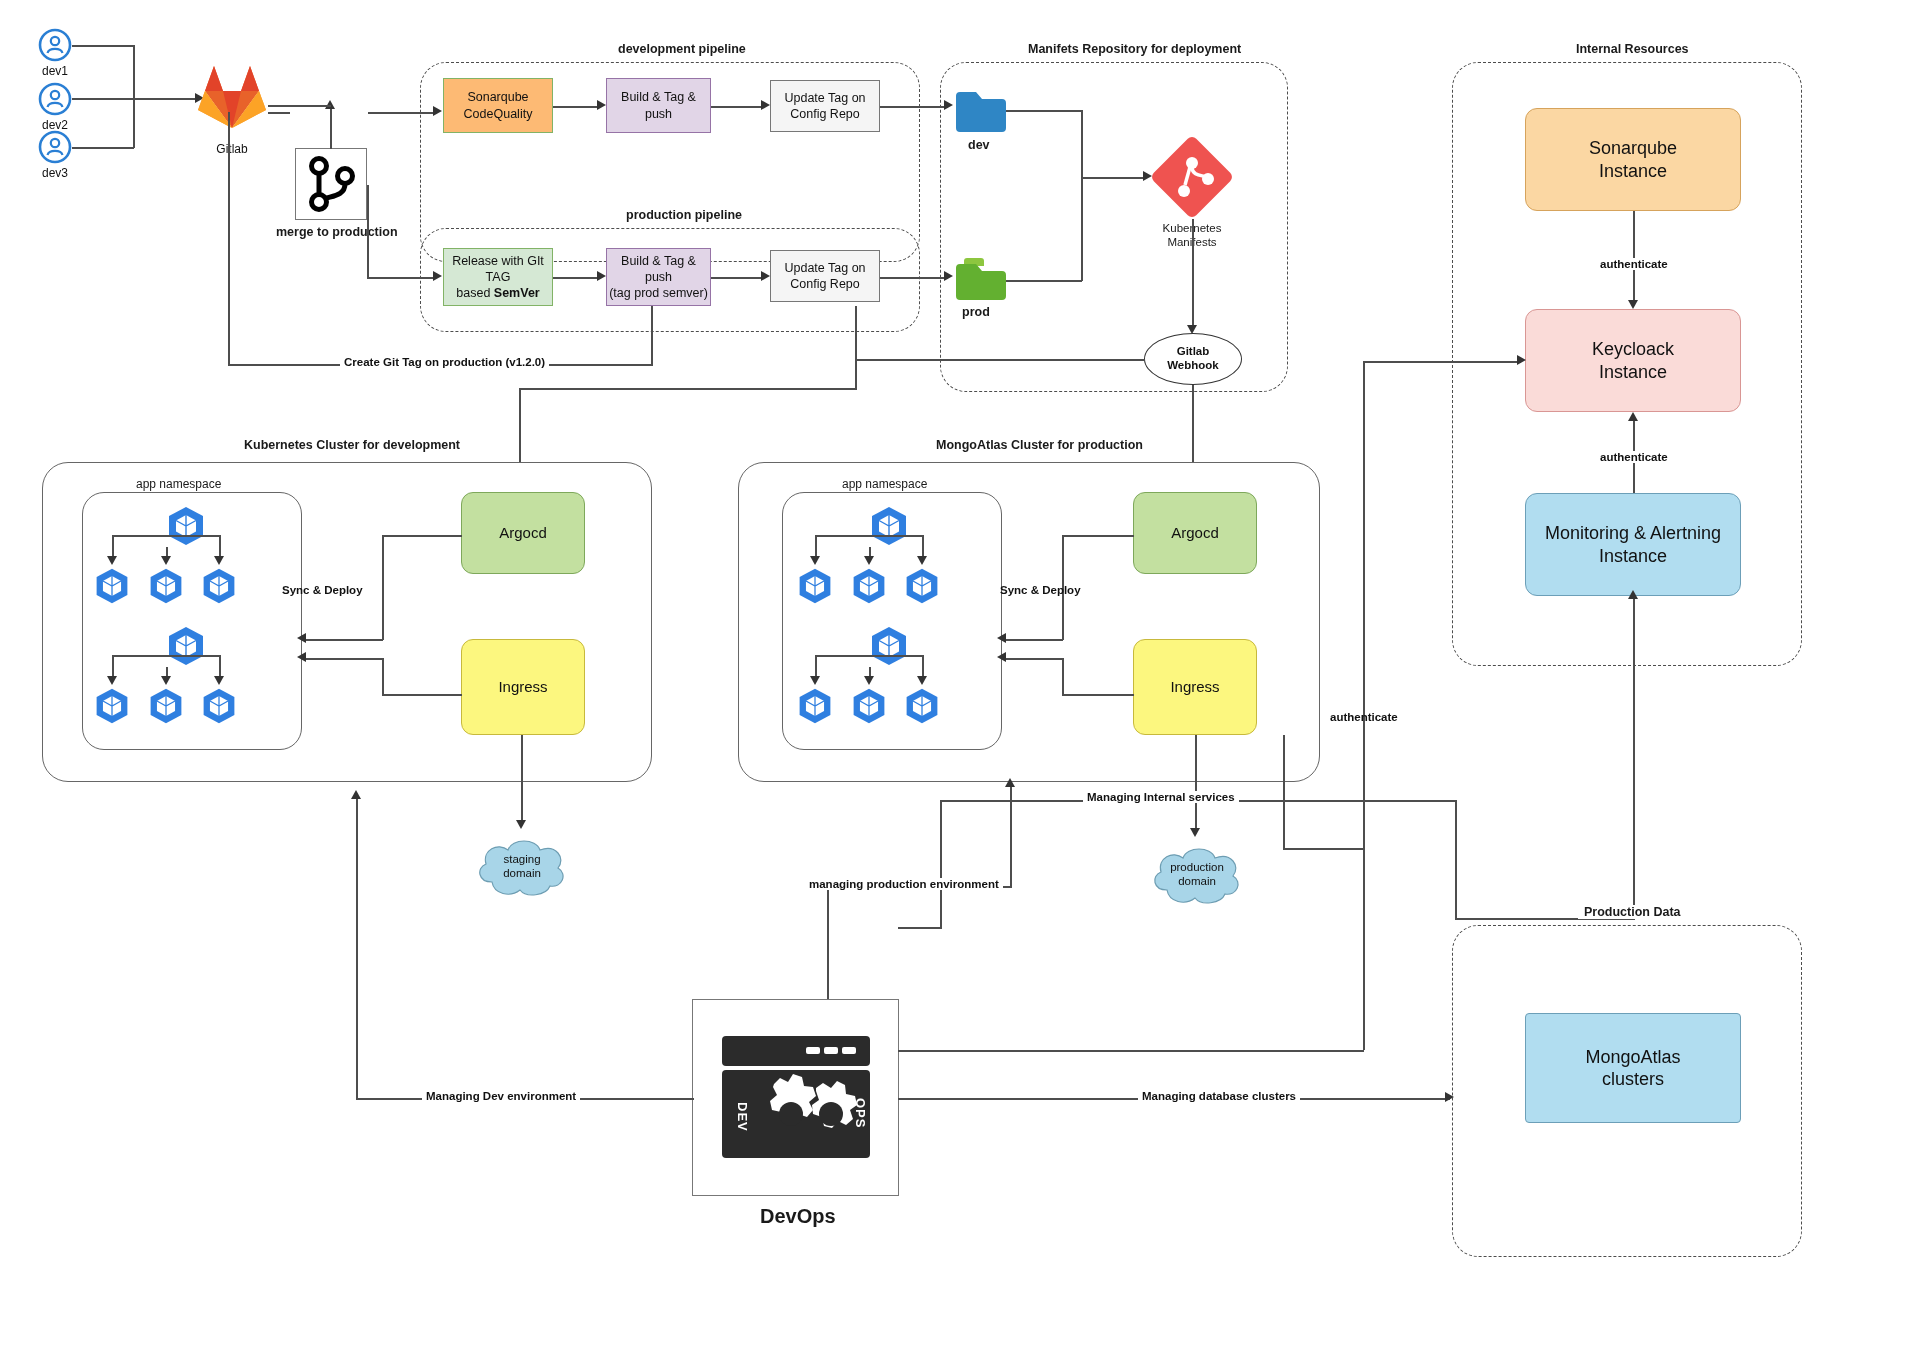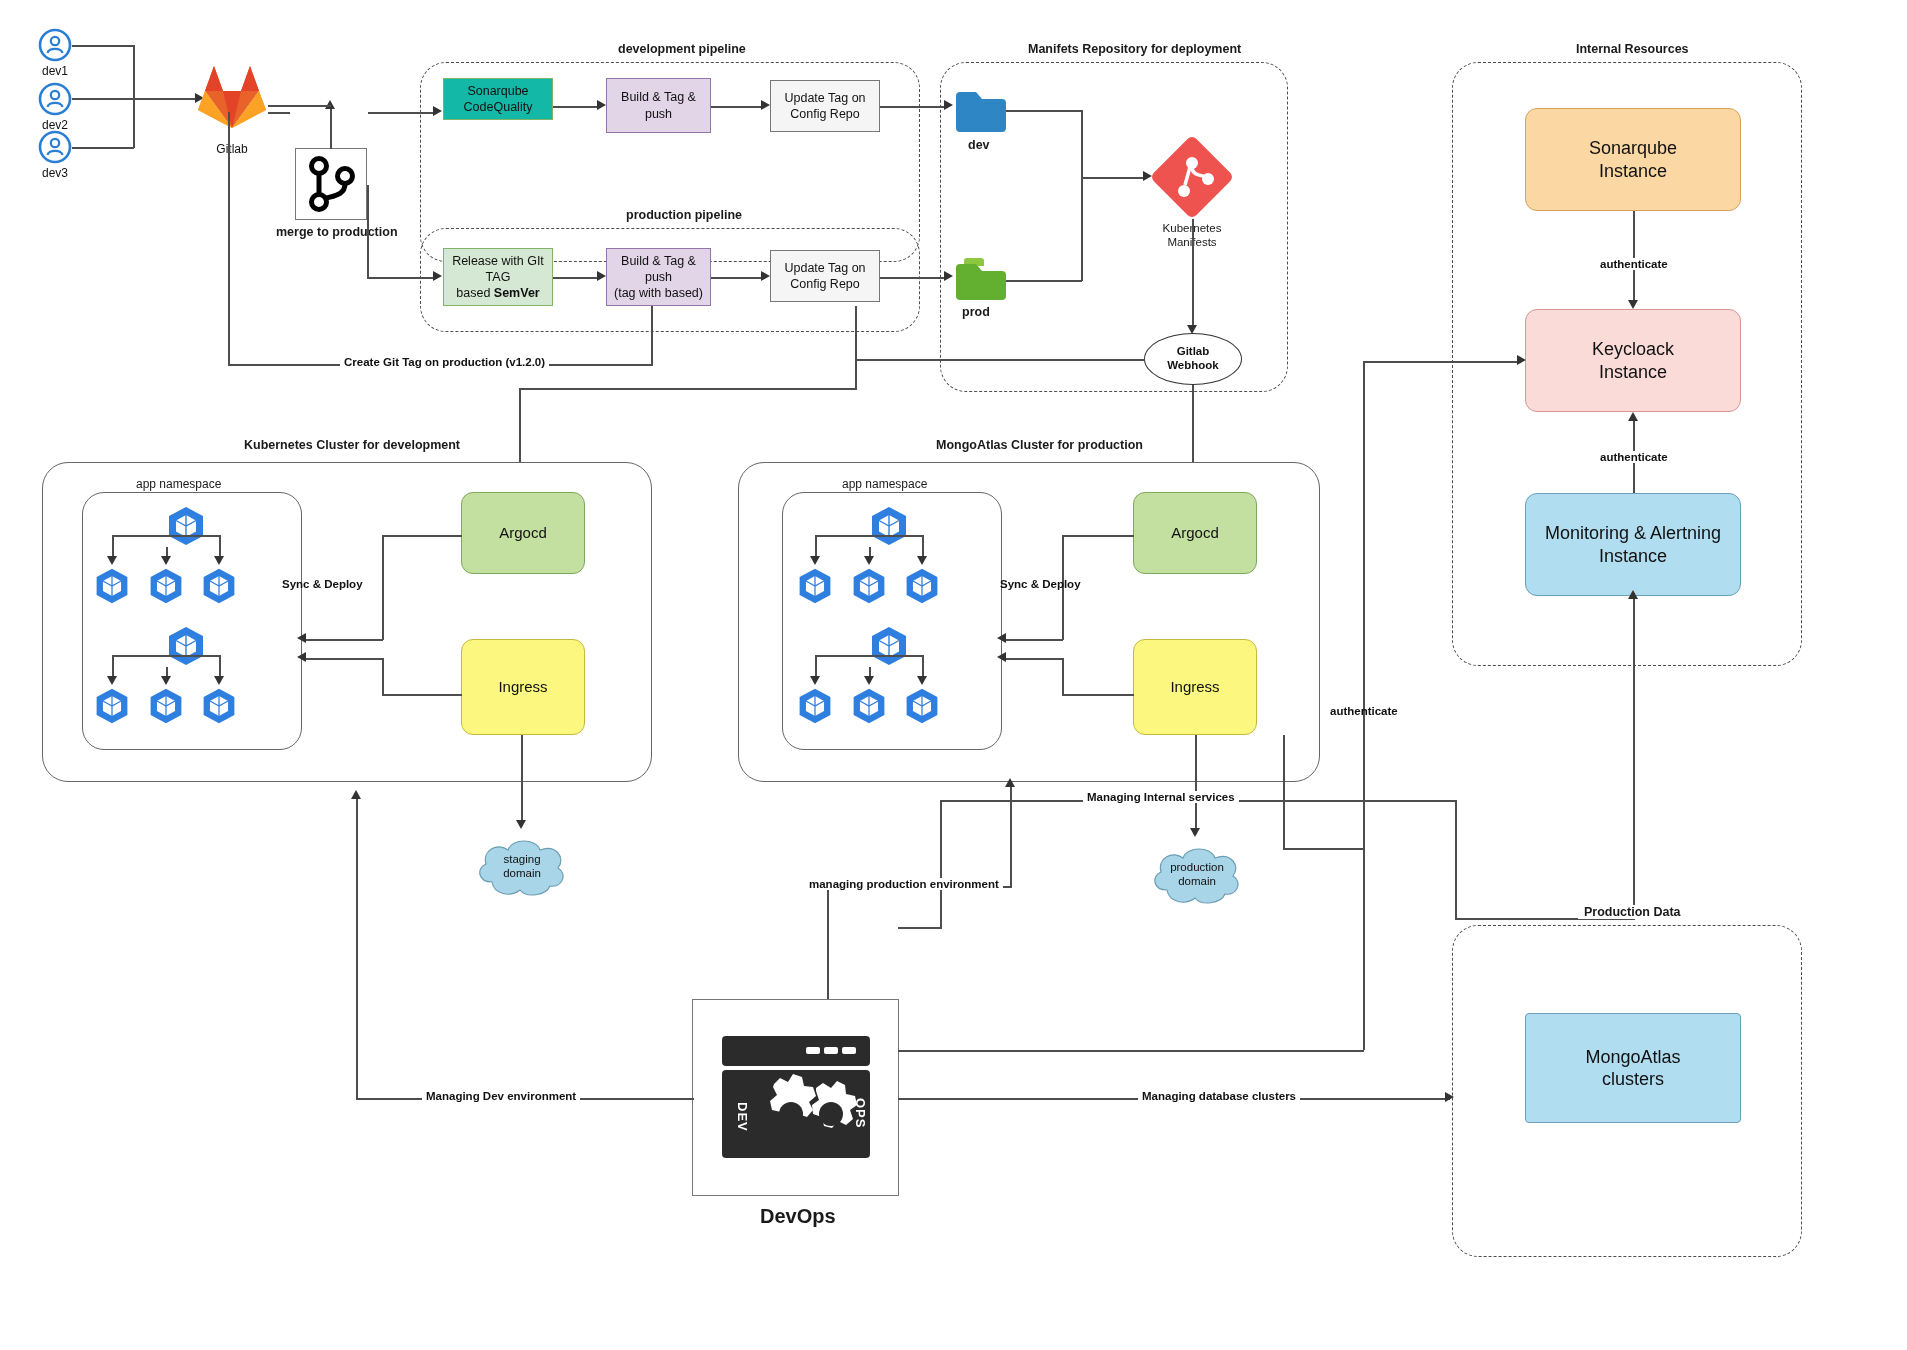--- a/index.html
+++ b/index.html
@@ -17,21 +17,21 @@
         text-align:center;font-size:12.5px;line-height:1.3;}
   .ln{position:absolute;background:#4d4d4d;}
   .lnh{height:1.6px;}
   .lnv{width:1.6px;}
   .arrow{position:absolute;width:0;height:0;}
   .ar-r{border-left:9px solid #333;border-top:5px solid transparent;border-bottom:5px solid transparent;}
   .ar-l{border-right:9px solid #333;border-top:5px solid transparent;border-bottom:5px solid transparent;}
   .ar-d{border-top:9px solid #333;border-left:5px solid transparent;border-right:5px solid transparent;}
   .ar-u{border-bottom:9px solid #333;border-left:5px solid transparent;border-right:5px solid transparent;}
   .edge-lbl{position:absolute;font-size:11.5px;font-weight:bold;color:#111;background:#fff;padding:0 4px;white-space:nowrap;}
-  .edge-lbl-n{position:absolute;font-size:11.5px;font-weight:bold;color:#111;white-space:nowrap;}
+  .edge-lbl-n{position:absolute;font-size:11.5px;font-weight:bold;color:#111;white-space:nowrap;margin-top:6px;}
   .usr-lbl{position:absolute;font-size:12px;color:#111;text-align:center;white-space:nowrap;}
   .cloudtxt{position:absolute;font-size:11.5px;line-height:1.25;text-align:center;color:#111;width:100%;top:50%;transform:translateY(-50%);}
   .ns-title{position:absolute;font-size:12px;color:#1a1a1a;white-space:nowrap;}
   .blkbox{position:absolute;border:1.6px solid #777;background:#fff;box-sizing:border-box;}
 </style>
 </head>
 <body>
 
 <div id="stage">
 
@@ -85,21 +85,21 @@
   </svg>
   <div class="lbl b" style="left:276px;top:225px;">merge to production</div>
 
   <div class="ln lnv" style="left:330px;top:105px;height:44px;"></div>
   <div class="arrow ar-u" style="left:325px;top:100px;"></div>
   <div class="ln lnh" style="left:268px;top:105px;width:63px;"></div>
 
   <div class="grp" style="left:420px;top:62px;width:500px;height:200px;"></div>
   <div class="grp-title" style="left:612px;top:42px;">development pipeline</div>
 
-  <div class="rect" style="left:443px;top:78px;width:110px;height:42px;background:#14b8a6;border:1.3px solid #82b366;">
+  <div class="rect" style="left:443px;top:78px;width:110px;height:55px;background:#fdba74;border:1.3px solid #82b366;">
     <span>Sonarqube CodeQuality</span>
   </div>
   <div class="rect" style="left:606px;top:78px;width:105px;height:55px;background:#e1d5e7;border:1.3px solid #9673a6;">
     <span>Build &amp; Tag &amp; push</span>
   </div>
   <div class="rect" style="left:770px;top:80px;width:110px;height:52px;background:#f5f5f5;border:1.3px solid #777;">
     <span>Update Tag on Config Repo</span>
   </div>
 
   <div class="ln lnh" style="left:268px;top:112px;width:22px;"></div>
@@ -112,21 +112,21 @@
 
   <div class="grp" style="left:420px;top:228px;width:500px;height:104px;border-top-left-radius:26px;"></div>
   <div class="grp-title" style="left:620px;top:208px;">production pipeline</div>
 
   <div class="rect" style="left:443px;top:248px;width:110px;height:58px;background:#d5e8d4;border:1.3px solid #82b366;flex-direction:column;">
     <span>Release with GIt TAG</span>
     <span><span>based </span><b>SemVer</b></span>
   </div>
   <div class="rect" style="left:606px;top:248px;width:105px;height:58px;background:#e1d5e7;border:1.3px solid #9673a6;flex-direction:column;">
     <span>Build &amp; Tag &amp; push</span>
-    <span>(tag with based)</span>
+    <span>(tag prod semver)</span>
   </div>
   <div class="rect" style="left:770px;top:250px;width:110px;height:52px;background:#f5f5f5;border:1.3px solid #777;">
     <span>Update Tag on Config Repo</span>
   </div>
 
   <div class="ln lnv" style="left:367px;top:185px;height:93px;"></div>
   <div class="ln lnh" style="left:367px;top:277px;width:68px;"></div>
   <div class="arrow ar-r" style="left:433px;top:271px;"></div>
   <div class="ln lnh" style="left:553px;top:277px;width:46px;"></div>
   <div class="arrow ar-r" style="left:597px;top:271px;"></div>

